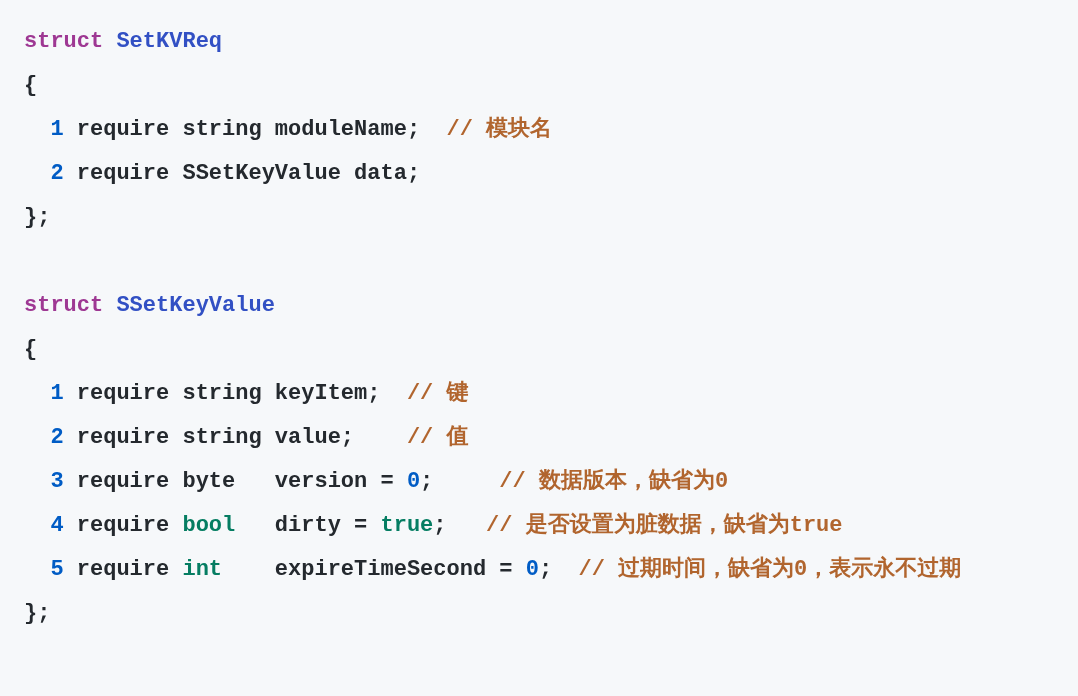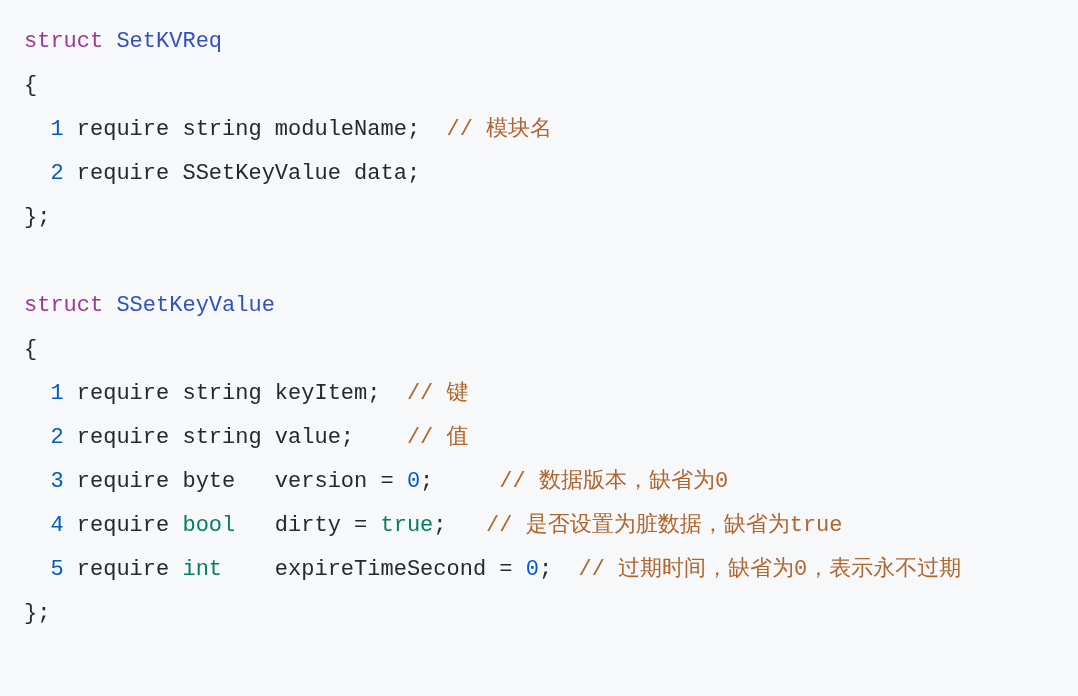--- a/index.html
+++ b/index.html
@@ -1,15 +1,15 @@
 <!DOCTYPE html>
 <html><head>
   <meta charset="utf-8">
   <style>
-    * { margin: 0; padding: 0; box-sizing: border-box; }
+    * { margin: 0; padding: 0; box-sizing: border-box; font-weight: bold; }
     body {
       font-family: "SFMono-Regular", Consolas, "Liberation Mono", Menlo, Courier, monospace;
       background: #f6f8fa;
       font-size: 22px;
       line-height: 2.0;
       color: #24292e;
       padding: 20px 24px;
       width: 1078px;
     }
     .code-block {

